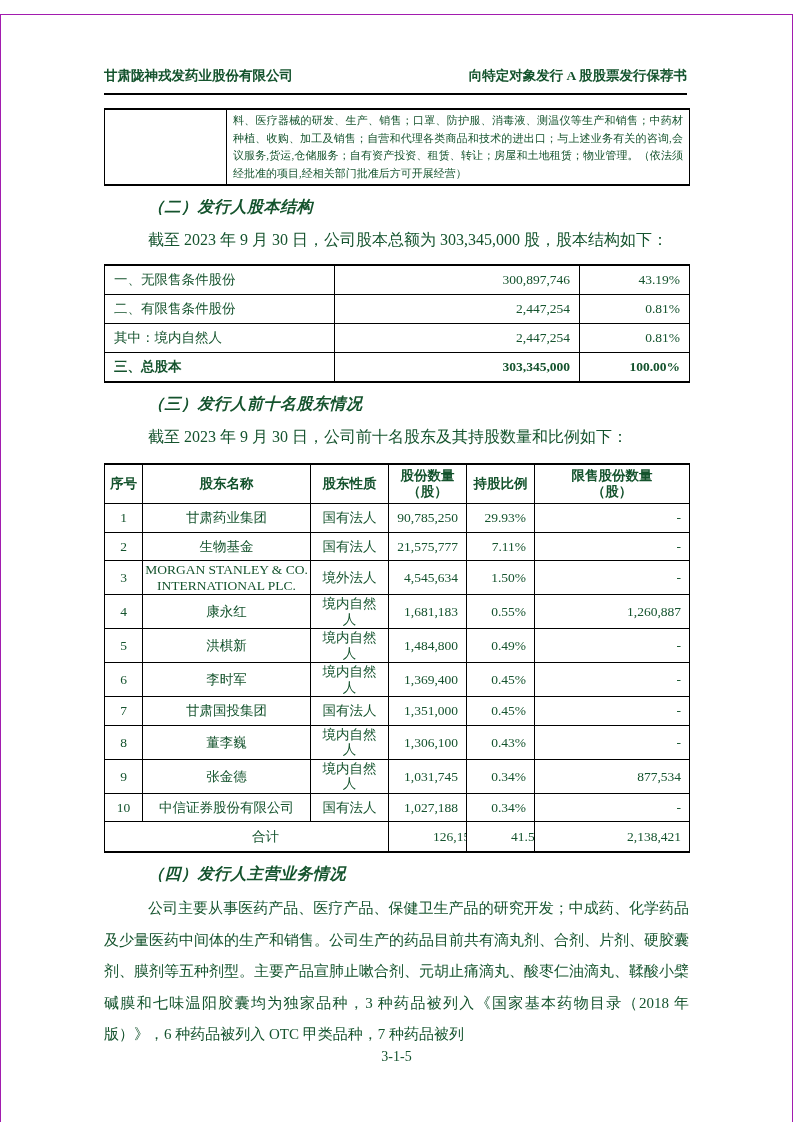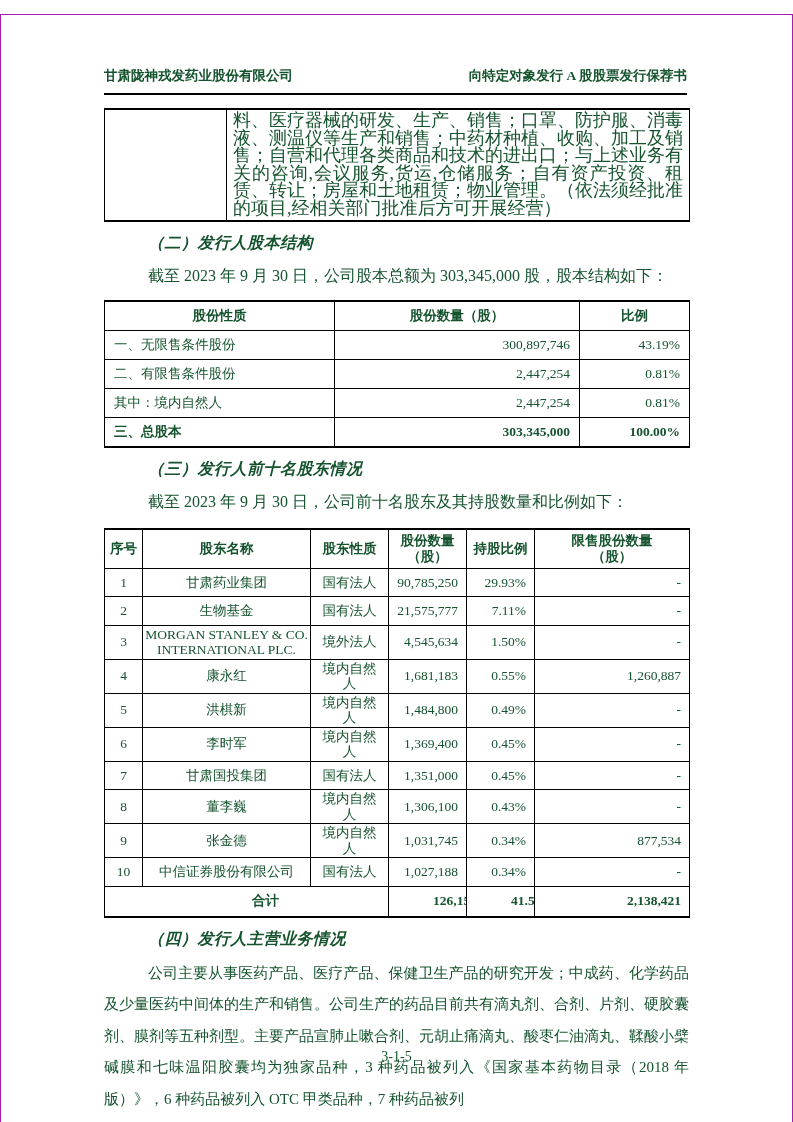--- a/index.html
+++ b/index.html
@@ -32,36 +32,36 @@
   }
   
   table{border-collapse:collapse;table-layout:fixed;width:585px;
         font-size:13.5px;margin-top:13px;}
   td,th{border:1px solid #000;padding:1px 6px;vertical-align:middle;
         overflow:hidden;}
   th{font-weight:bold;text-align:center;}
   .thick-top{border-top:2.5px solid #000;}
   .thick-bottom{border-bottom:2.5px solid #000;}
   
-  .cont-table td{font-size:18px;line-height:17.6px;}
+  .cont-table td{font-size:11px;line-height:17.6px;}
   .cont-table .scope-text{text-align:justify;padding:2px 6px;}
   
   .t1 th{height:26px;}
   .t1 td{height:26px;}
   .t1 .name{text-align:left;padding-left:9px;}
   .t1 .num{text-align:right;padding-right:9px;}
   .t1 .bold-row td{font-weight:bold;}
   
   .t2{margin-top:15px;}
   .t2 th{white-space:pre-line;line-height:16px;padding:3px 2px;}
   .t2 td{height:25.5px;line-height:15.5px;}
   .t2 .ctr{text-align:center;}
   .t2 .name{text-align:center;white-space:pre-line;padding:1px 2px;}
   .t2 .num{text-align:right;padding-right:8px;}
-  .t2 .total-row td{font-weight:bold;height:27px;padding-left:44px;}
+  .t2 .total-row td{font-weight:normal;height:27px;padding-left:44px;}
   
   .page-footer{
     position:absolute;left:0;top:1034px;width:100%;
     text-align:center;font-size:14px;
   }
 </style>
 </head>
 <body>
 
 <div class="page">
@@ -89,25 +89,20 @@
     <div class="sec-heading">（二）发行人股本结构</div>
     <p class="body-para">截至 2023 年 9 月 30 日，公司股本总额为 303,345,000 股，股本结构如下：</p>
 
     <table class="t1 thick-top thick-bottom">
       <colgroup>
           <col style="width:230px">
           <col style="width:245px">
           <col style="width:110px">
         </colgroup>
       <tbody>
-          <tr>
-        <th>股份性质</th>
-        <th>股份数量（股）</th>
-        <th>比例</th>
-      </tr>
       <tr>
         <td class="name">一、无限售条件股份</td>
         <td class="num">300,897,746</td>
         <td class="num">43.19%</td>
       </tr>
       <tr>
         <td class="name">二、有限售条件股份</td>
         <td class="num">2,447,254</td>
         <td class="num">0.81%</td>
       </tr>

